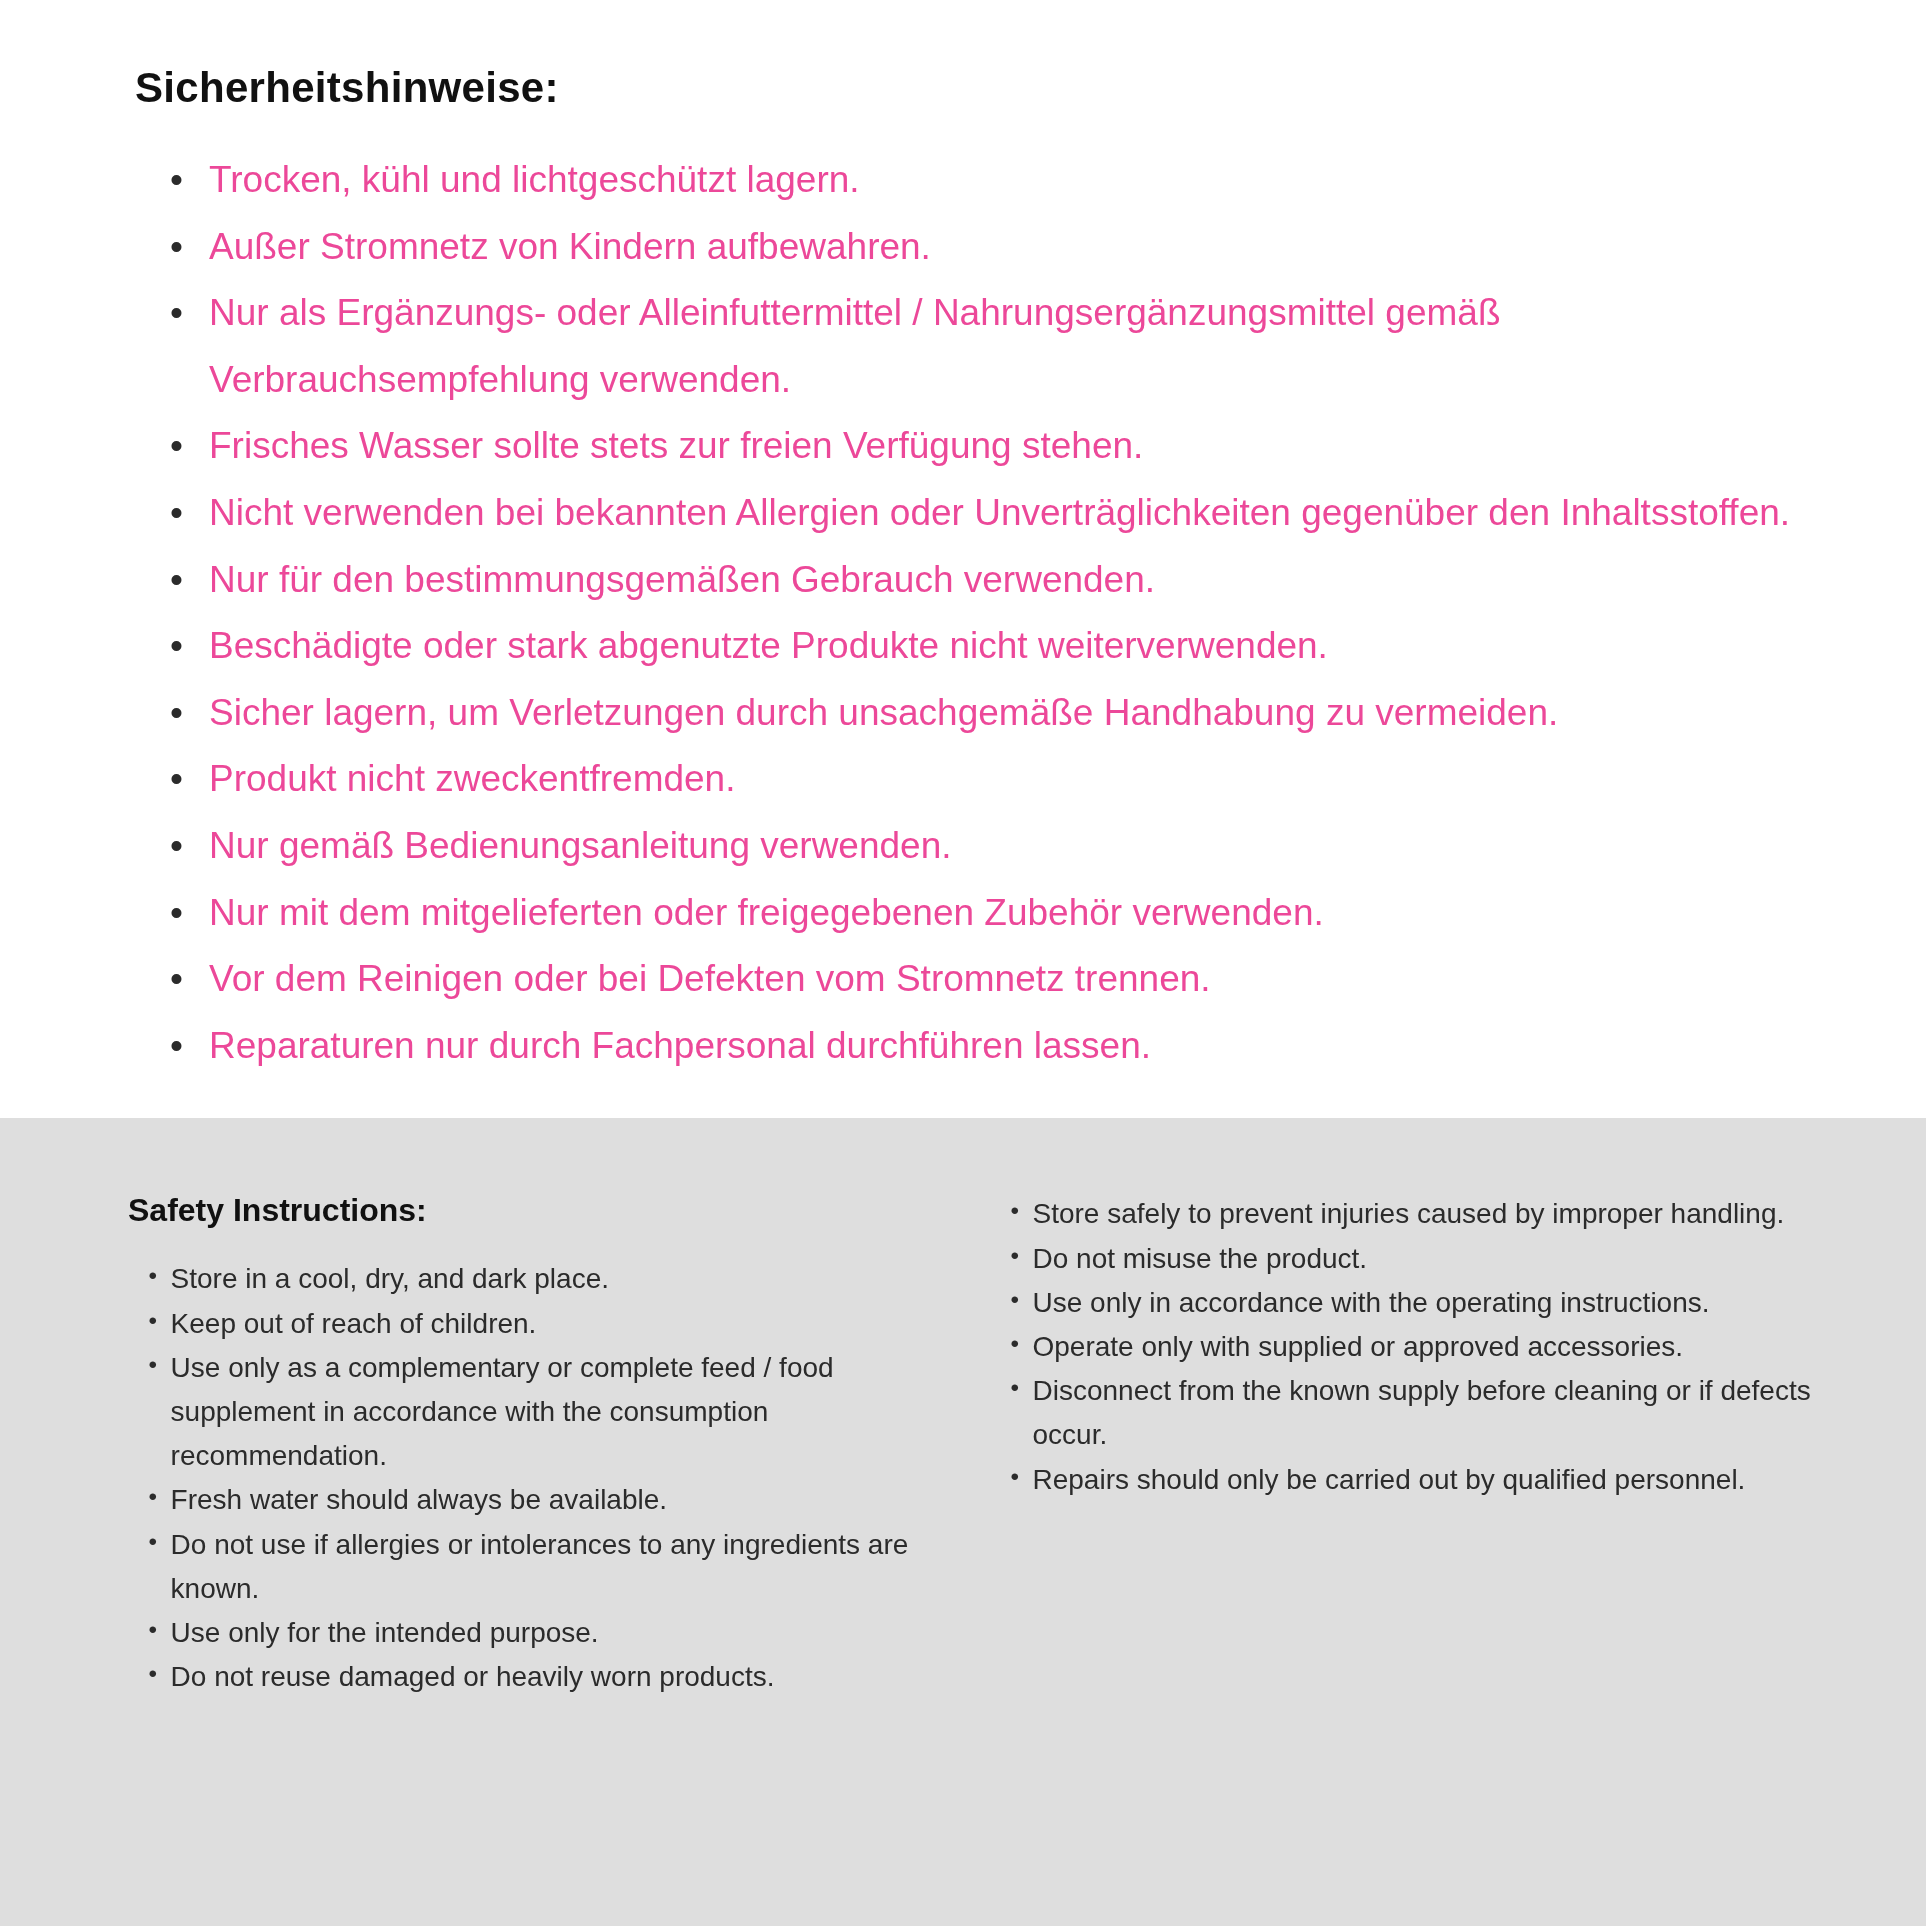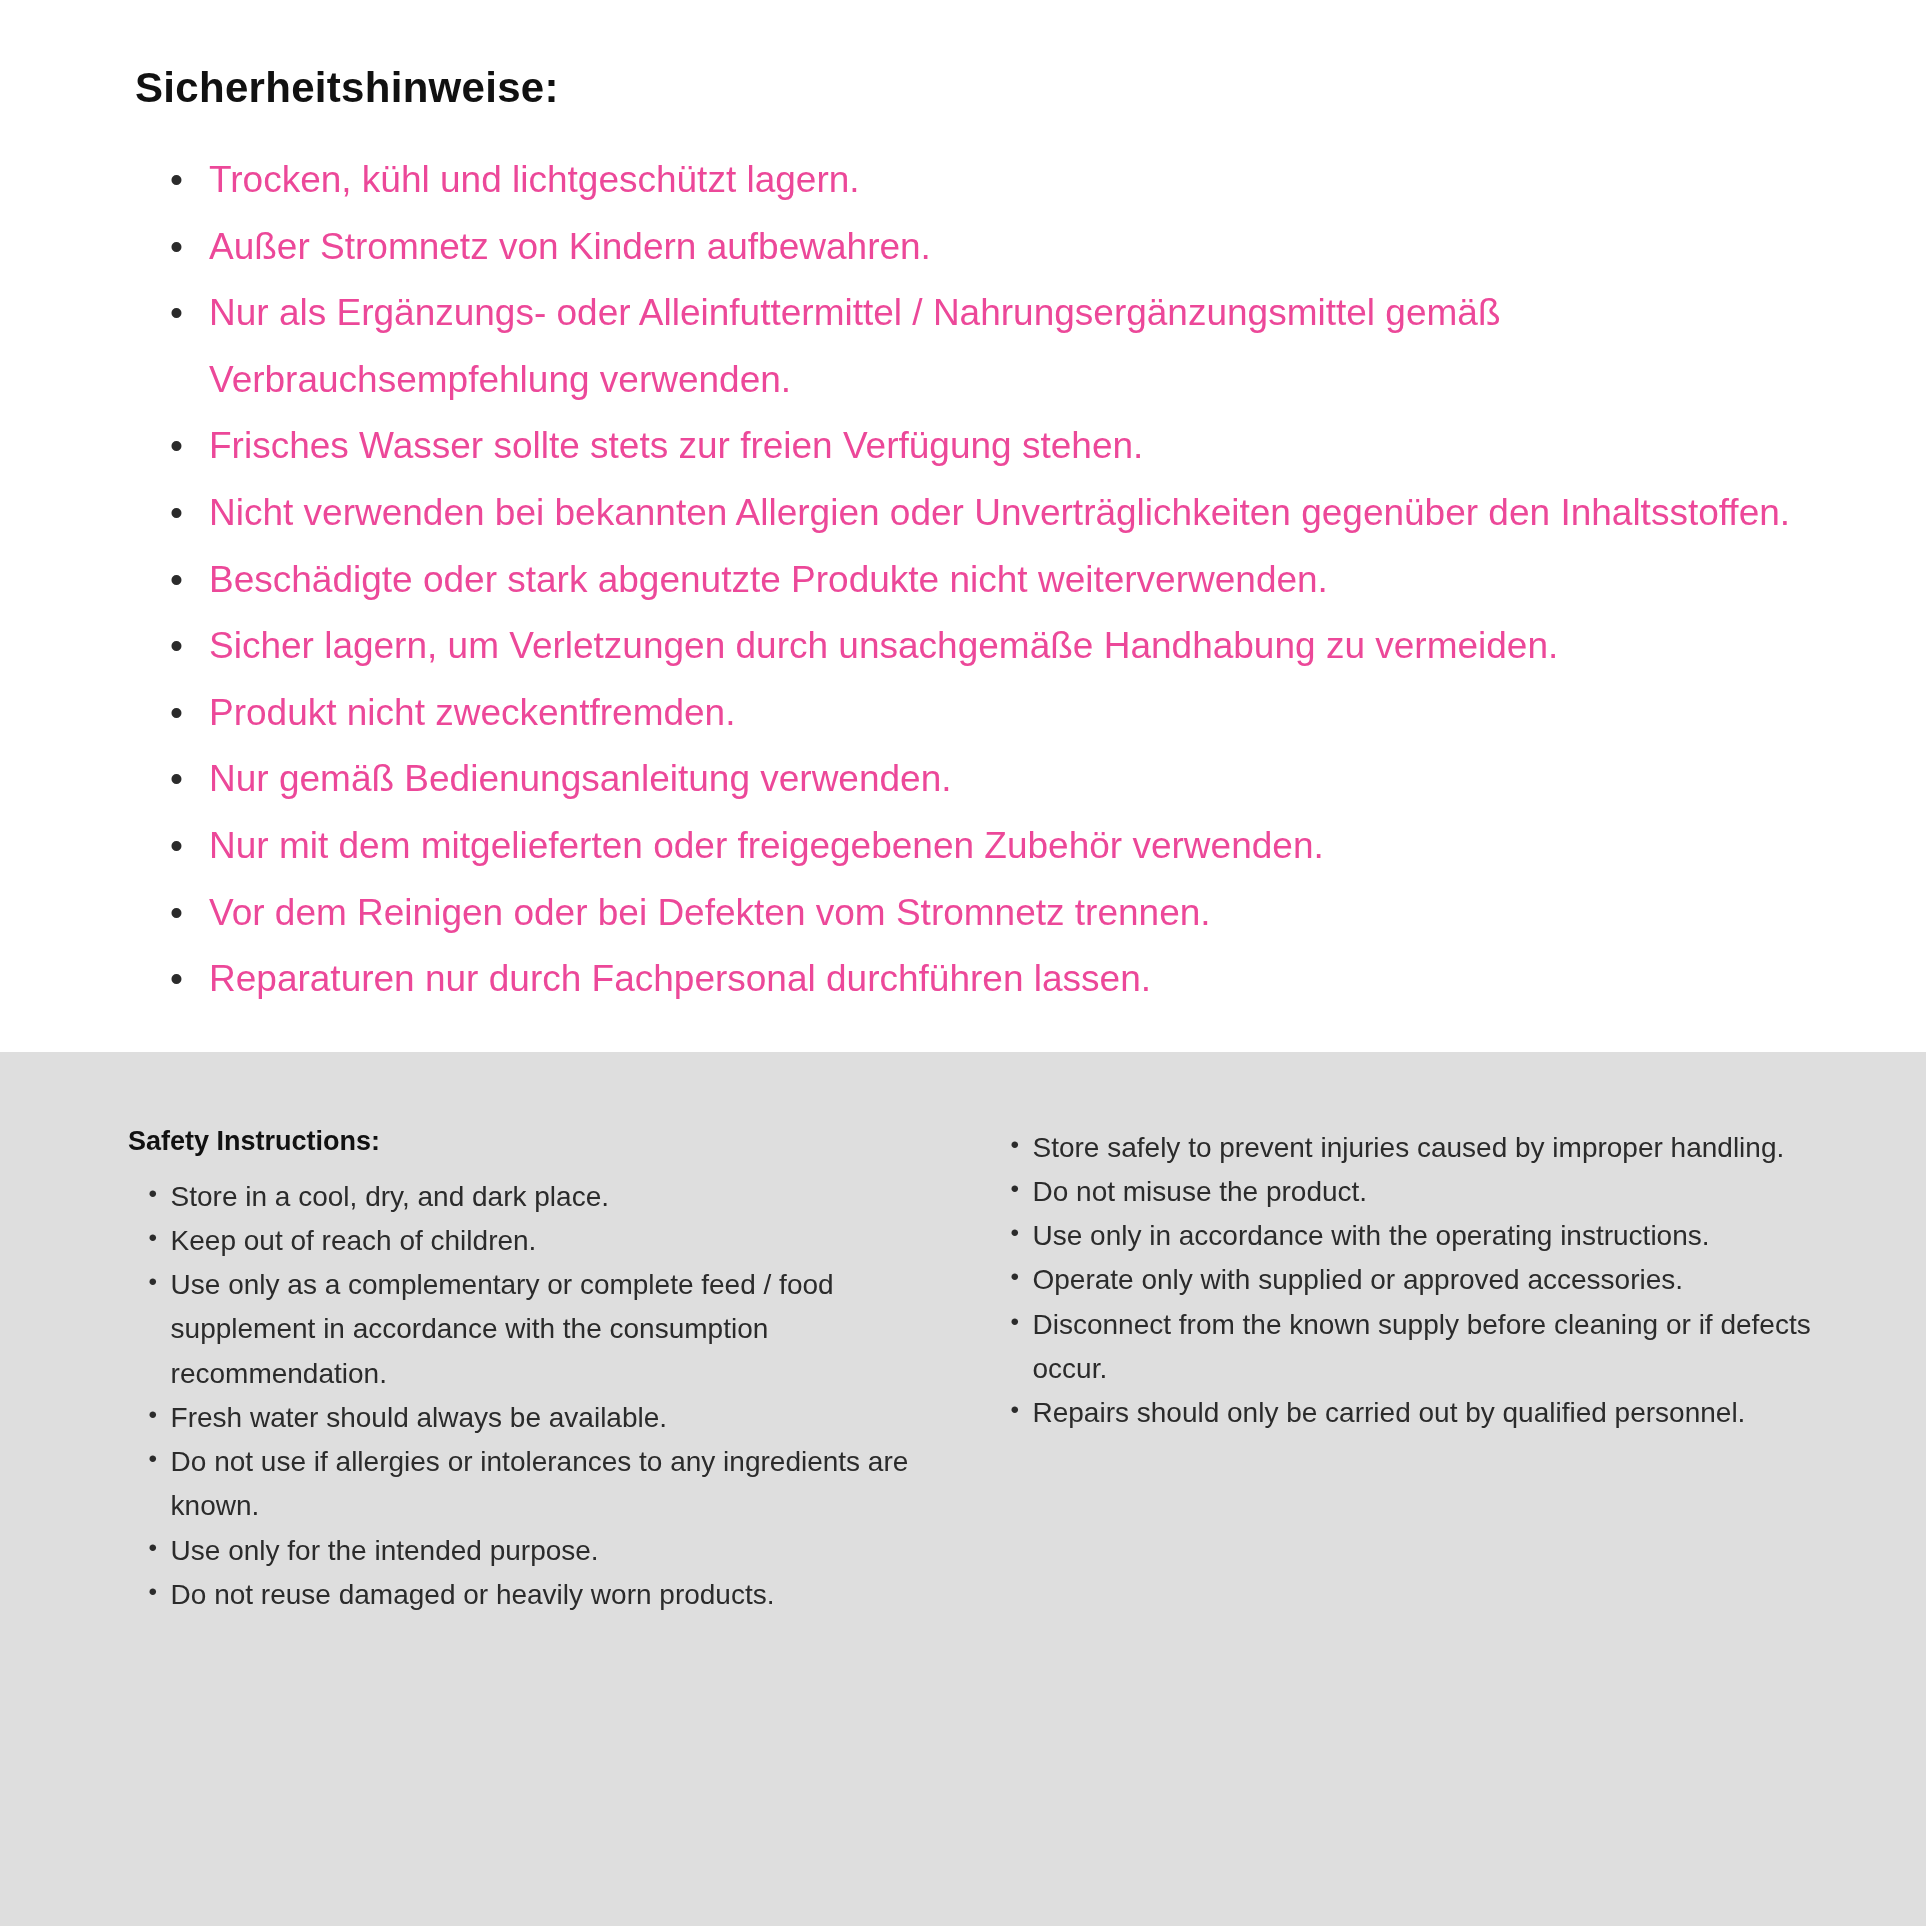--- a/index.html
+++ b/index.html
@@ -66,24 +66,24 @@
     box-sizing: border-box;
     display: flex;
     flex-direction: row;
     gap: 58px;
   }
   .english-col {
     flex: 1 1 50%;
     min-width: 0;
   }
   .english-title {
-    font-size: 27px;
+    font-size: 32px;
     font-weight: 700;
     color: #111111;
-    margin: 0 0 18px 0;
+    margin: 0 0 28px 0;
   }
   .english-section ul.safety-list li {
     position: relative;
     font-size: 28px;
     line-height: 1.58;
     padding-left: 31px;
     color: #2b2b2b;
   }
   .english-section ul.safety-list li::before {
     content: "\2022";
@@ -113,20 +113,21 @@
         <li>Trocken, kühl und lichtgeschützt lagern.</li>
 
         <li>Außer Stromnetz von Kindern aufbewahren.</li>
 
         <li>Nur als Ergänzungs- oder Alleinfuttermittel / Nahrungsergänzungsmittel gemäß Verbrauchsempfehlung verwenden.</li>
 
         <li>Frisches Wasser sollte stets zur freien Verfügung stehen.</li>
 
         <li>Nicht verwenden bei bekannten Allergien oder Unverträglichkeiten gegenüber den Inhaltsstoffen.</li>
 
+        <li>Nur für den bestimmungsgemäßen Gebrauch verwenden.</li>
 
         <li>Beschädigte oder stark abgenutzte Produkte nicht weiterverwenden.</li>
 
         <li>Sicher lagern, um Verletzungen durch unsachgemäße Handhabung zu vermeiden.</li>
 
         <li>Produkt nicht zweckentfremden.</li>
 
         <li>Nur gemäß Bedienungsanleitung verwenden.</li>
 
         <li>Nur mit dem mitgelieferten oder freigegebenen Zubehör verwenden.</li>

